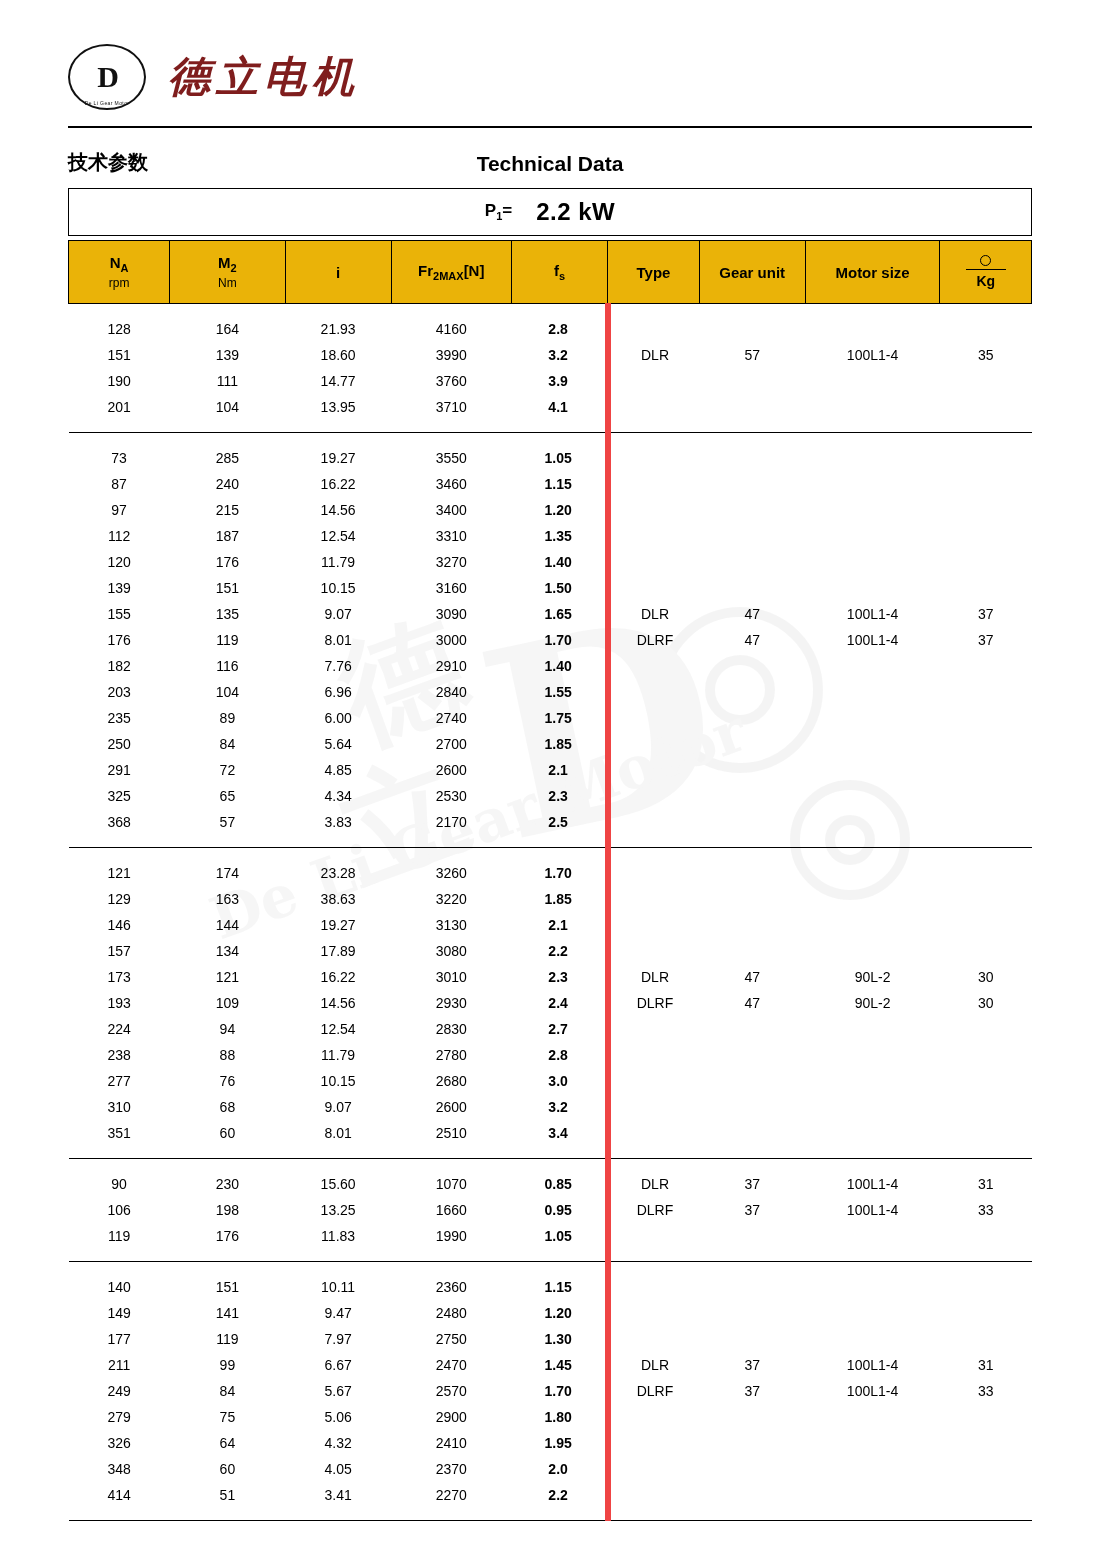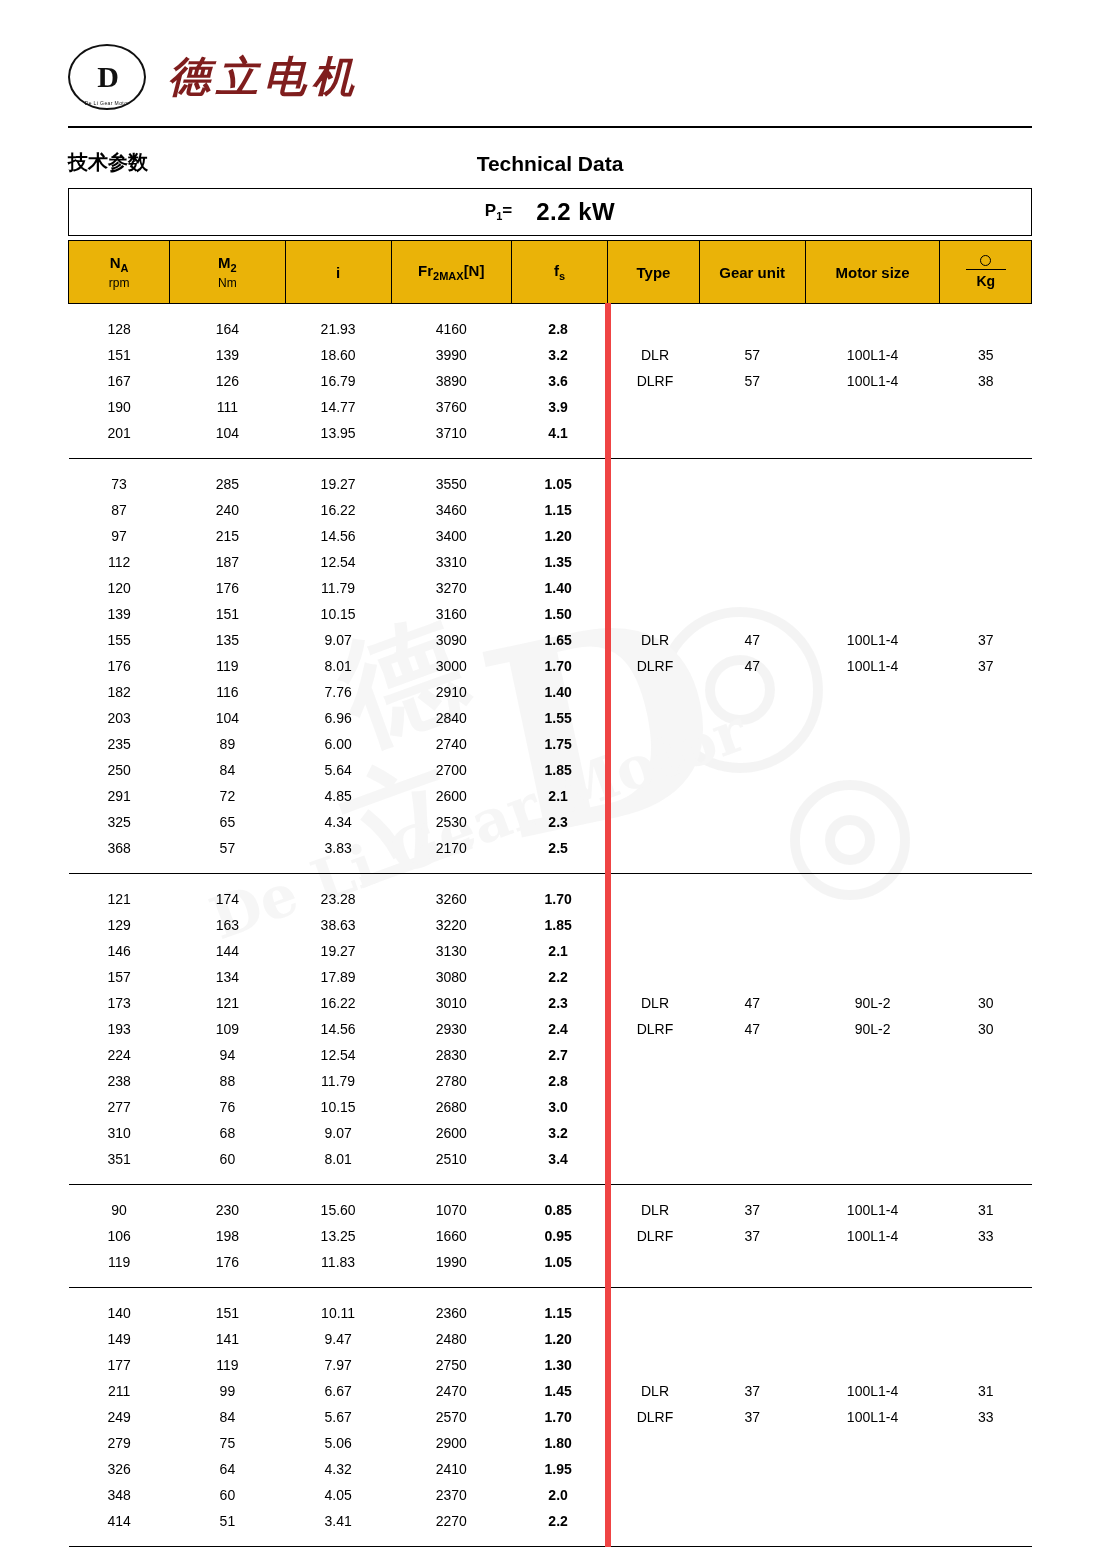--- a/index.html
+++ b/index.html
@@ -313,31 +313,20 @@
           <td>139</td>
           <td>18.60</td>
           <td>3990</td>
           <td class="fs-col">3.2</td>
           <td class="rightblock">DLR</td>
           <td class="rightblock">57</td>
           <td class="rightblock">100L1-4</td>
           <td class="rightblock">35</td>
         </tr>
         <tr>
-          <td>167</td>
-          <td>126</td>
-          <td>16.79</td>
-          <td>3890</td>
-          <td class="fs-col">3.6</td>
-          <td class="rightblock">DLRF</td>
-          <td class="rightblock">57</td>
-          <td class="rightblock">100L1-4</td>
-          <td class="rightblock">38</td>
-        </tr>
-        <tr>
           <td>190</td>
           <td>111</td>
           <td>14.77</td>
           <td>3760</td>
           <td class="fs-col">3.9</td>
           <td class="rightblock"></td>
           <td class="rightblock"></td>
           <td class="rightblock"></td>
           <td class="rightblock"></td>
         </tr>

